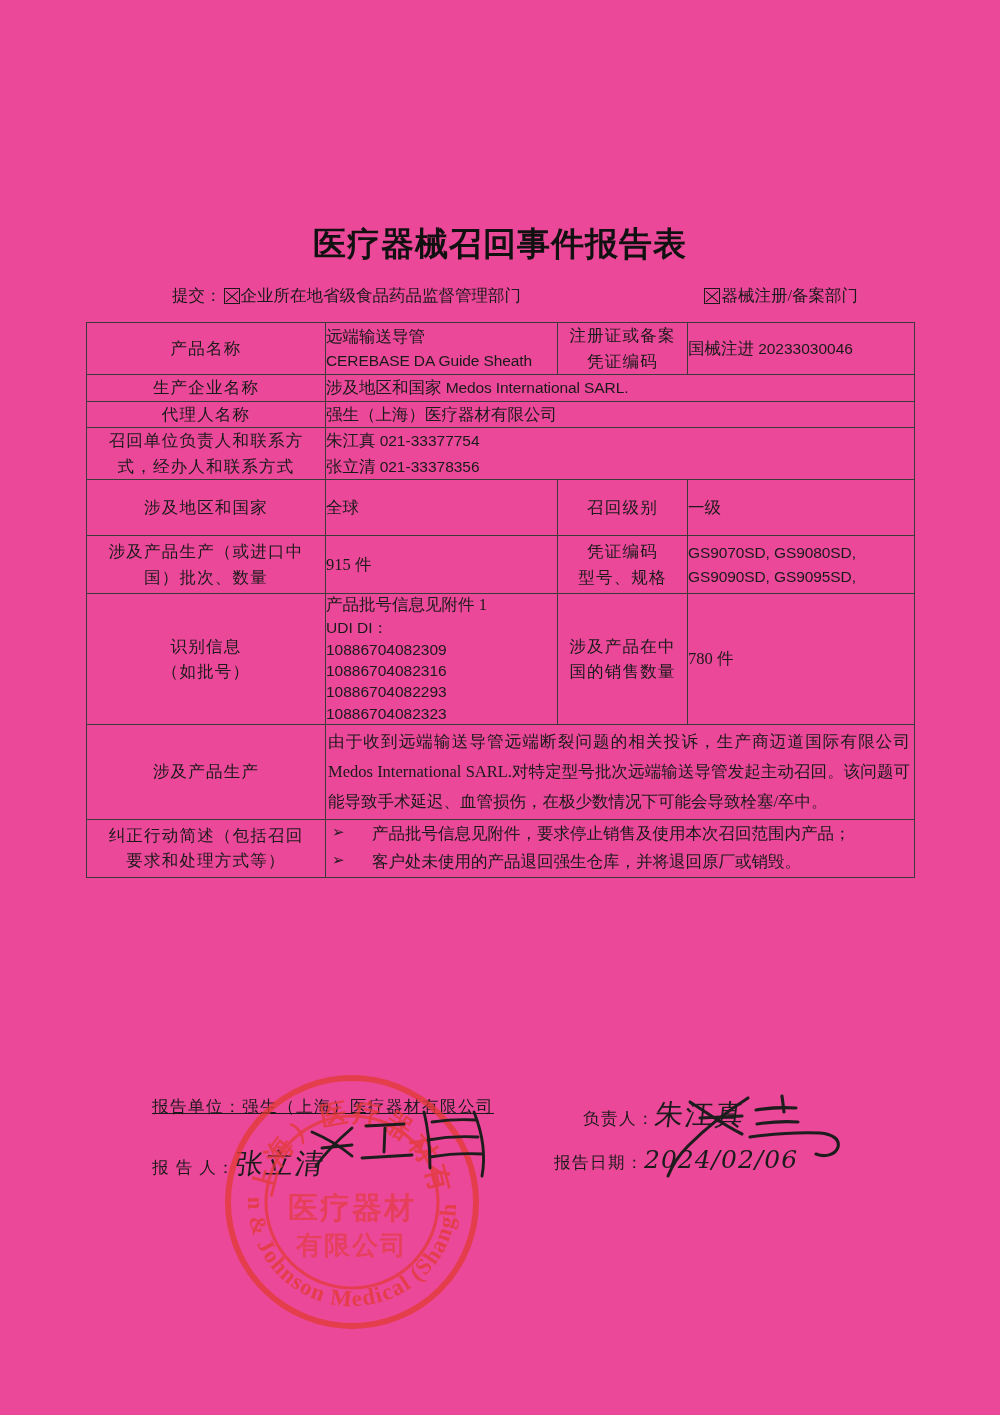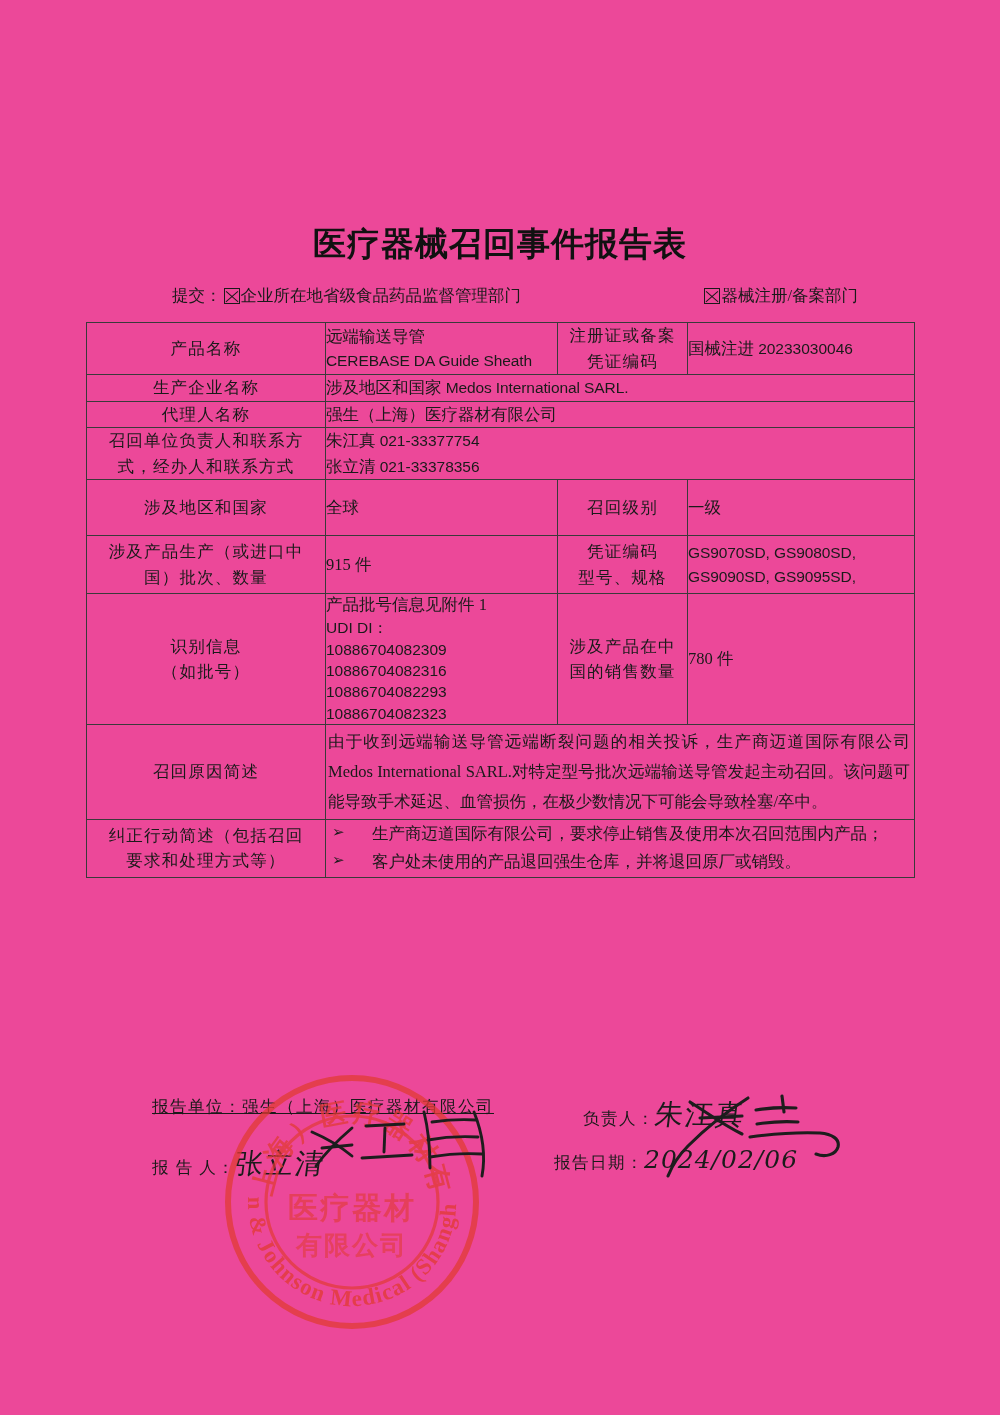--- a/index.html
+++ b/index.html
@@ -323,36 +323,36 @@
           </div>
         </td>
         <td class="lbl">
           <div>涉及产品在中</div>
           <div>国的销售数量</div>
         </td>
         <td class="val">780 件</td>
       </tr>
 
       <tr>
-        <td class="lbl">召回原因简述</td>
+        <td class="lbl">涉及产品生产</td>
         <td class="val" colspan="3">
           <div class="para">由于收到远端输送导管远端断裂问题的相关投诉，生产商迈道国际有限公司 Medos International SARL.对特定型号批次远端输送导管发起主动召回。该问题可能导致手术延迟、血管损伤，在极少数情况下可能会导致栓塞/卒中。</div>
         </td>
       </tr>
 
       <tr>
         <td class="lbl">
           <div>纠正行动简述（包括召回</div>
           <div>要求和处理方式等）</div>
         </td>
         <td class="val" colspan="3">
           <ul class="actions">
             <li>
               <span class="arw">➢</span>
-              <span>生产商迈道国际有限公司，要求停止销售及使用本次召回范围内产品；</span>
+              <span>产品批号信息见附件，要求停止销售及使用本次召回范围内产品；</span>
             </li>
             <li>
               <span class="arw">➢</span>
               <span>客户处未使用的产品退回强生仓库，并将退回原厂或销毁。</span>
             </li>
           </ul>
         </td>
       </tr>
 
     </tbody>

